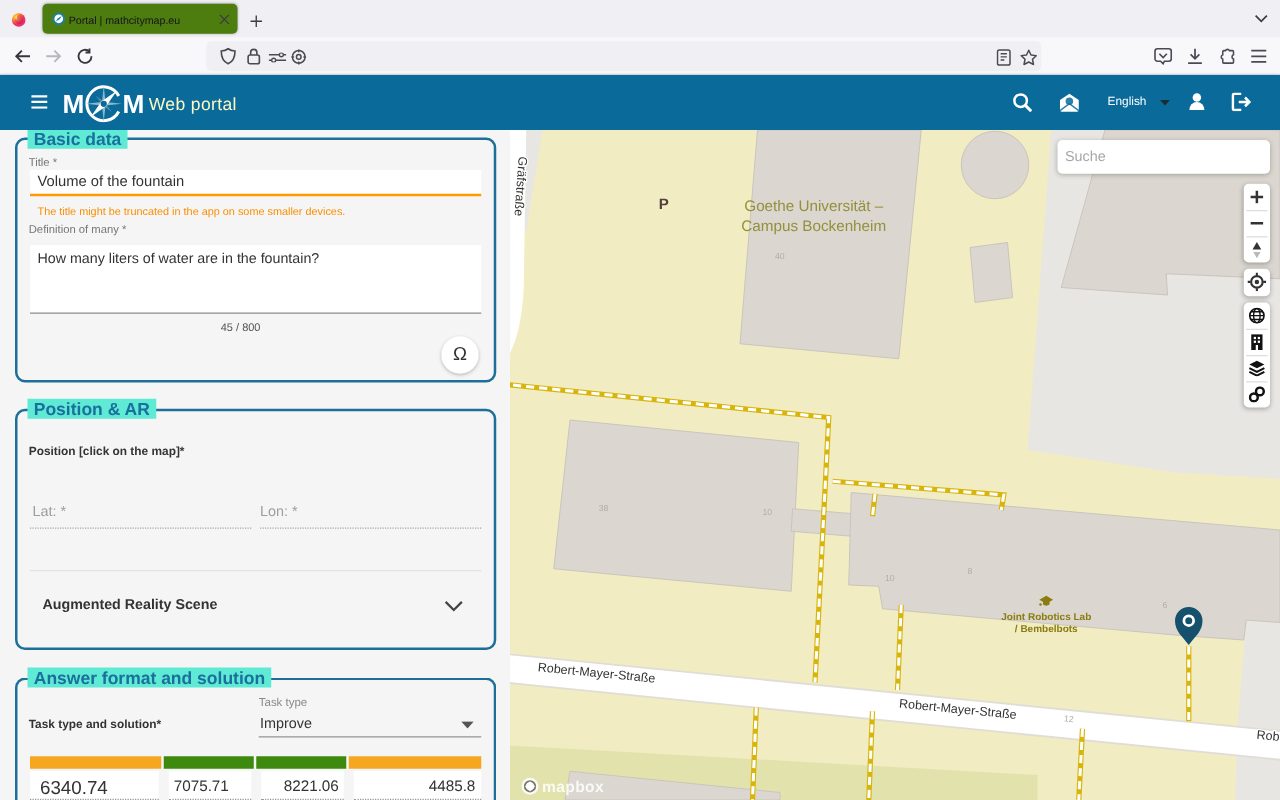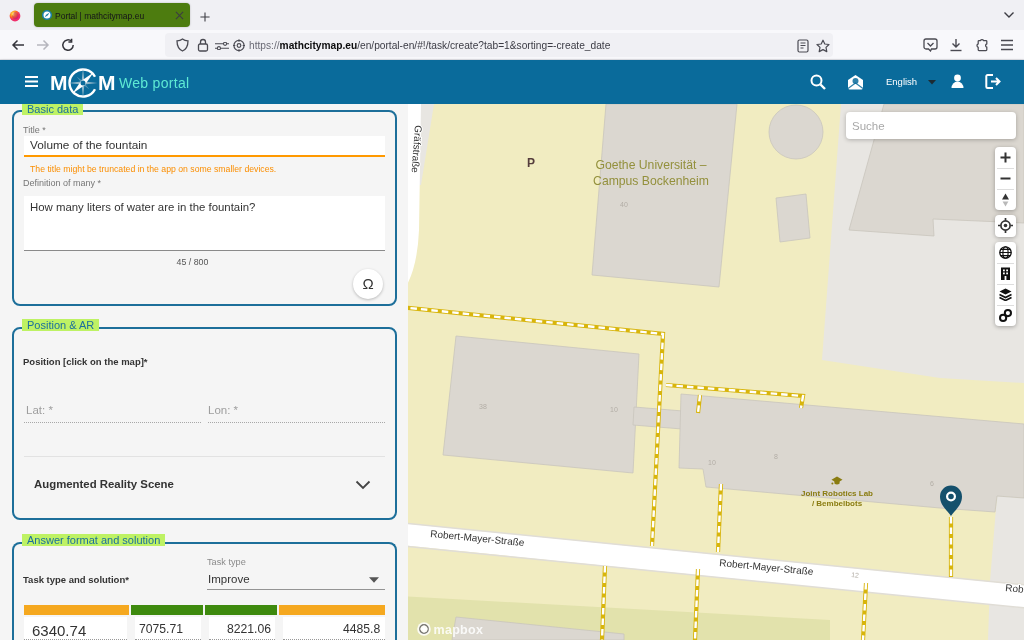--- a/index.html
+++ b/index.html
@@ -10,26 +10,26 @@
 
 #tabstrip { position:absolute; left:0; top:0; width:1024px; height:30px; background:#f0f0f4; }
 #tab { position:absolute; left:34px; top:3px; width:156px; height:24px; background:#4d7c0f; border-radius:4px; box-shadow:0 0 2px rgba(0,0,0,.25); }
 #tabtitle { position:absolute; left:21px; top:8px; font-size:8.5px; color:#15141a; white-space:nowrap; }
 #toolbar { position:absolute; left:0; top:30px; width:1024px; height:30px; background:#f8f8fb; border-bottom:1px solid #e3e3e8; }
 #urlbar { position:absolute; left:165px; top:3px; width:668px; height:24px; background:#f0f0f4; border-radius:4px; }
 #urltext { position:absolute; left:84px; top:7px; font-size:10.2px; color:#2b2a33; white-space:nowrap; }
 
 
 #hdr { position:absolute; left:0; top:60px; width:1024px; height:44px; background:#0a6b9b; box-shadow:0 1px 3px rgba(0,0,0,.3); }
-#webportal { position:absolute; left:119px; top:14.5px; color:#5eead4; font-size:14px; font-weight:400; letter-spacing:.3px; }
+#webportal { position:absolute; left:119px; top:14.5px; color:#fef9c3; font-size:14px; font-weight:400; letter-spacing:.3px; }
 #english { position:absolute; left:886px; top:16px; color:#fff; font-size:9.5px; }
 
 
 .fieldset { position:absolute; left:12px; width:385px; border:2px solid #1d6f9a; border-radius:8px; background:#f5f5f5; }
-.legend { position:absolute; background:#bef264; padding:0 5px; font-size:11px; font-weight:normal; color:#1b6f9c; white-space:nowrap; }
+.legend { position:absolute; background:#5eead4; padding:0 5px; font-size:14px; font-weight:bold; color:#1b6f9c; white-space:nowrap; }
 .lbl { position:absolute; font-size:9px; color:#767676; }
 .blbl { position:absolute; font-size:9.5px; font-weight:bold; color:#333; }
 .winput { position:absolute; background:#fff; }
 
 
 #map { position:absolute; left:408px; top:104px; width:616px; height:536px; background:#f1ecc1; overflow:hidden; }
 .mapctl { position:absolute; background:#fff; border-radius:4px; box-shadow:0 1px 4px rgba(0,0,0,.3); }
 #suche { position:absolute; left:846px; top:112px; width:170px; height:27px; background:#fff; border-radius:4px; box-shadow:0 1px 4px rgba(0,0,0,.25); font-size:11.5px; color:#a8a8a8; line-height:29px; padding-left:6px; }
 #attrib { line-height:12.5px; position:absolute; right:0; bottom:0; height:13px; background:rgba(255,255,255,.55); font-size:9px; color:#333; padding:0 6px; }
 #mblogo { position:absolute; left:9px; bottom:3px; }
@@ -91,21 +91,20 @@
       <svg class="abs" style="left:50px;top:9px" width="14" height="8" viewBox="0 0 16 9">
           <path d="M0 2 H10 M13 2 H16 M0 7 H3 M6 7 H16" stroke="#4a4a52" stroke-width="1.2"></path>
           <circle cx="11.5" cy="2" r="1.8" fill="none" stroke="#4a4a52" stroke-width="1.2"></circle>
           <circle cx="4.5" cy="7" r="1.8" fill="none" stroke="#4a4a52" stroke-width="1.2"></circle>
         </svg>
       <svg class="abs" style="left:68px;top:6px" width="12" height="13" viewBox="0 0 13 14">
           <circle cx="6.5" cy="7" r="5.5" fill="none" stroke="#4a4a52" stroke-width="1.3"></circle>
           <circle cx="6.5" cy="7" r="2" fill="none" stroke="#4a4a52" stroke-width="1.3"></circle>
           <path d="M6.5 0.5 V3 M6.5 11 V13.5 M0 7 H2.5 M10.5 7 H13" stroke="#4a4a52" stroke-width="1.3"></path>
         </svg>
-      <span id="urltext"><span style="color:#6a6a75">https://</span><span style="font-weight:bold;color:#0c0c0d">mathcitymap.eu</span><span style="color:#3b3b44">/en/portal-en/#!/task/create?tab=1&amp;sorting=-create_date</span></span>
       <svg class="abs" style="left:632px;top:6px" width="12" height="14" viewBox="0 0 12 14">
           <rect x="1" y="1" width="10" height="12" rx="1.5" fill="none" stroke="#4a4a52" stroke-width="1.2"></rect>
           <path d="M3.5 4 H8.5 M3.5 6.5 H8.5 M3.5 9 H6.5" stroke="#4a4a52" stroke-width="1.1"></path>
         </svg>
       <svg class="abs" style="left:651px;top:6px" width="14" height="14" viewBox="0 0 14 14">
           <path d="M7 1.2 L8.8 5 L13 5.5 L10 8.4 L10.8 12.6 L7 10.6 L3.2 12.6 L4 8.4 L1 5.5 L5.2 5 Z" fill="none" stroke="#4a4a52" stroke-width="1.2" stroke-linejoin="round"></path>
         </svg>
     </div>
     <svg class="abs" style="left:923px;top:8px" width="15" height="14" viewBox="0 0 15 14">
         <path d="M1 3 a2 2 0 0 1 2-2 h9 a2 2 0 0 1 2 2 v6 a2 2 0 0 1 -2 2 h-3.5 L7.5 13 L5.5 11 H3 a2 2 0 0 1 -2-2 Z" fill="none" stroke="#4a4a52" stroke-width="1.3"></path>

